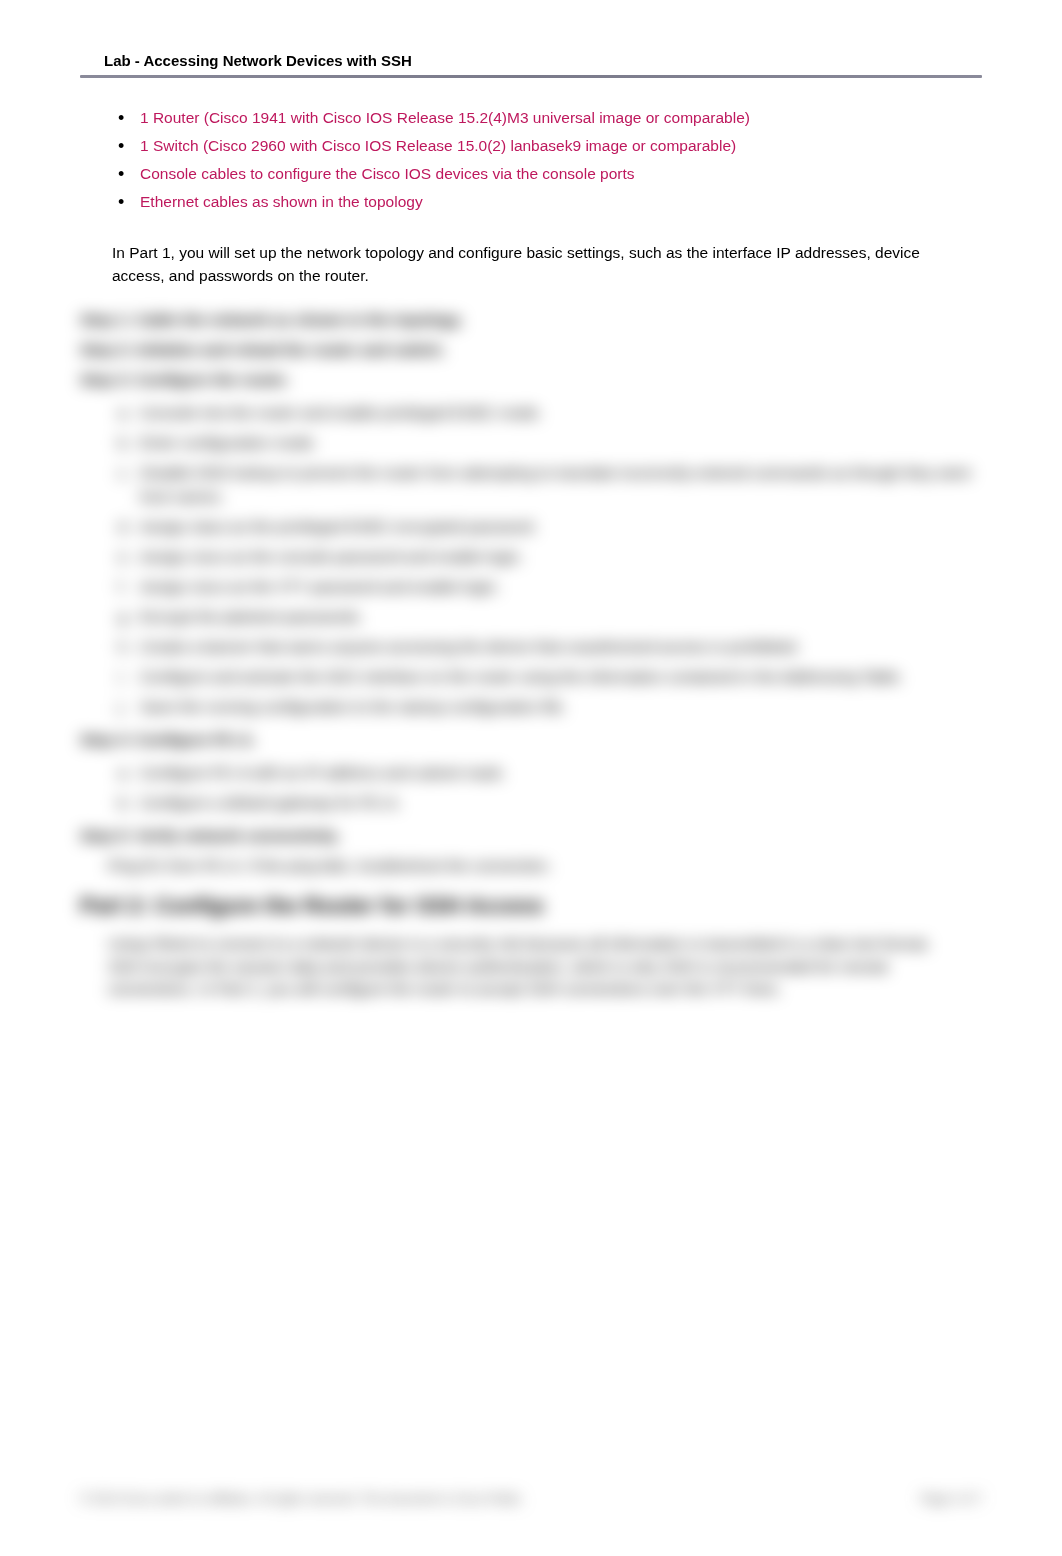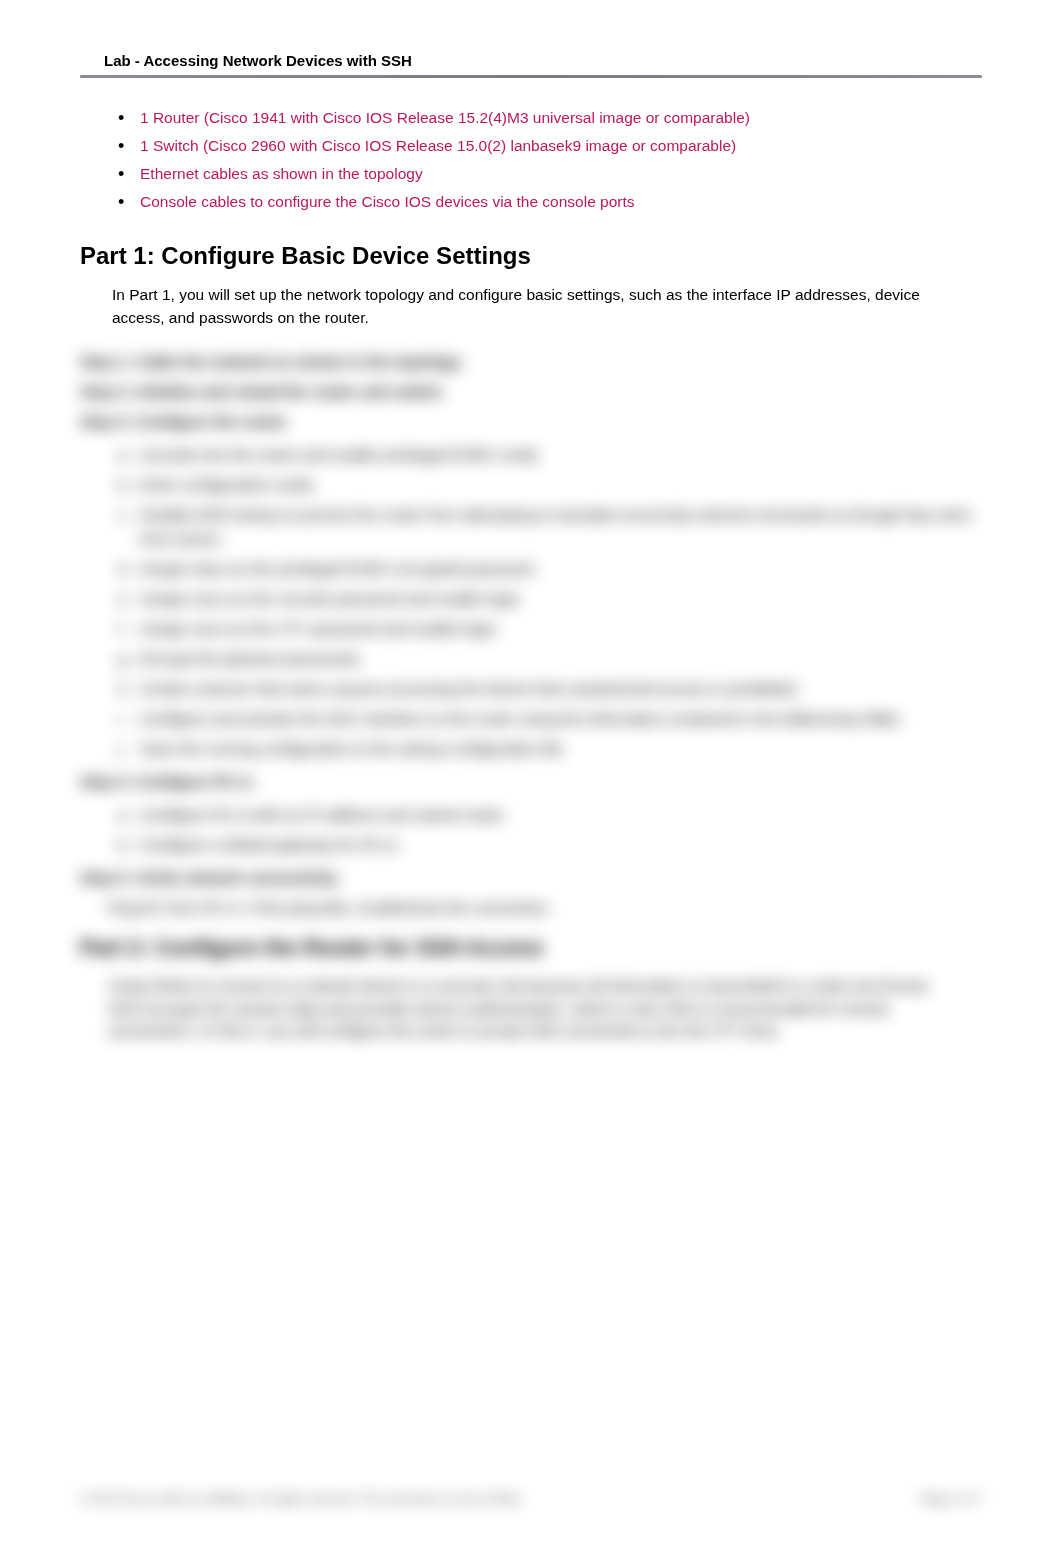--- a/index.html
+++ b/index.html
@@ -125,25 +125,24 @@
 </head>
 <body>
 
 <div class="page">
   <div class="header-title">Lab - Accessing Network Devices with SSH</div>
   <div class="header-rule"></div>
 
   <ul class="bullet-list">
     <li>1 Router (Cisco 1941 with Cisco IOS Release 15.2(4)M3 universal image or comparable)</li>
     <li>1 Switch (Cisco 2960 with Cisco IOS Release 15.0(2) lanbasek9 image or comparable)</li>
+    <li>Console cables to configure the Cisco IOS devices via the console ports</li>
     <li>Ethernet cables as shown in the topology</li>
-    <li>Console cables to configure the Cisco IOS devices via the console ports</li>
   </ul>
 
-  <h2 class="part-heading">Part 1:   Configure Basic Device Settings</h2>
   <p class="part-intro">In Part 1, you will set up the network topology and configure basic settings, such as the interface IP addresses, device access, and passwords on the router.</p>
 
   <div class="blurred-region">
     <div class="step-heading">Step 1:   Cable the network as shown in the topology.</div>
     <div class="step-heading">Step 2:   Initialize and reload the router and switch.</div>
     <div class="step-heading">Step 3:   Configure the router.</div>
     <ol class="ordered-list">
       <li>Console into the router and enable privileged EXEC mode.</li>
       <li>Enter configuration mode.</li>
       <li>Disable DNS lookup to prevent the router from attempting to translate incorrectly entered commands as though they were host names.</li>

